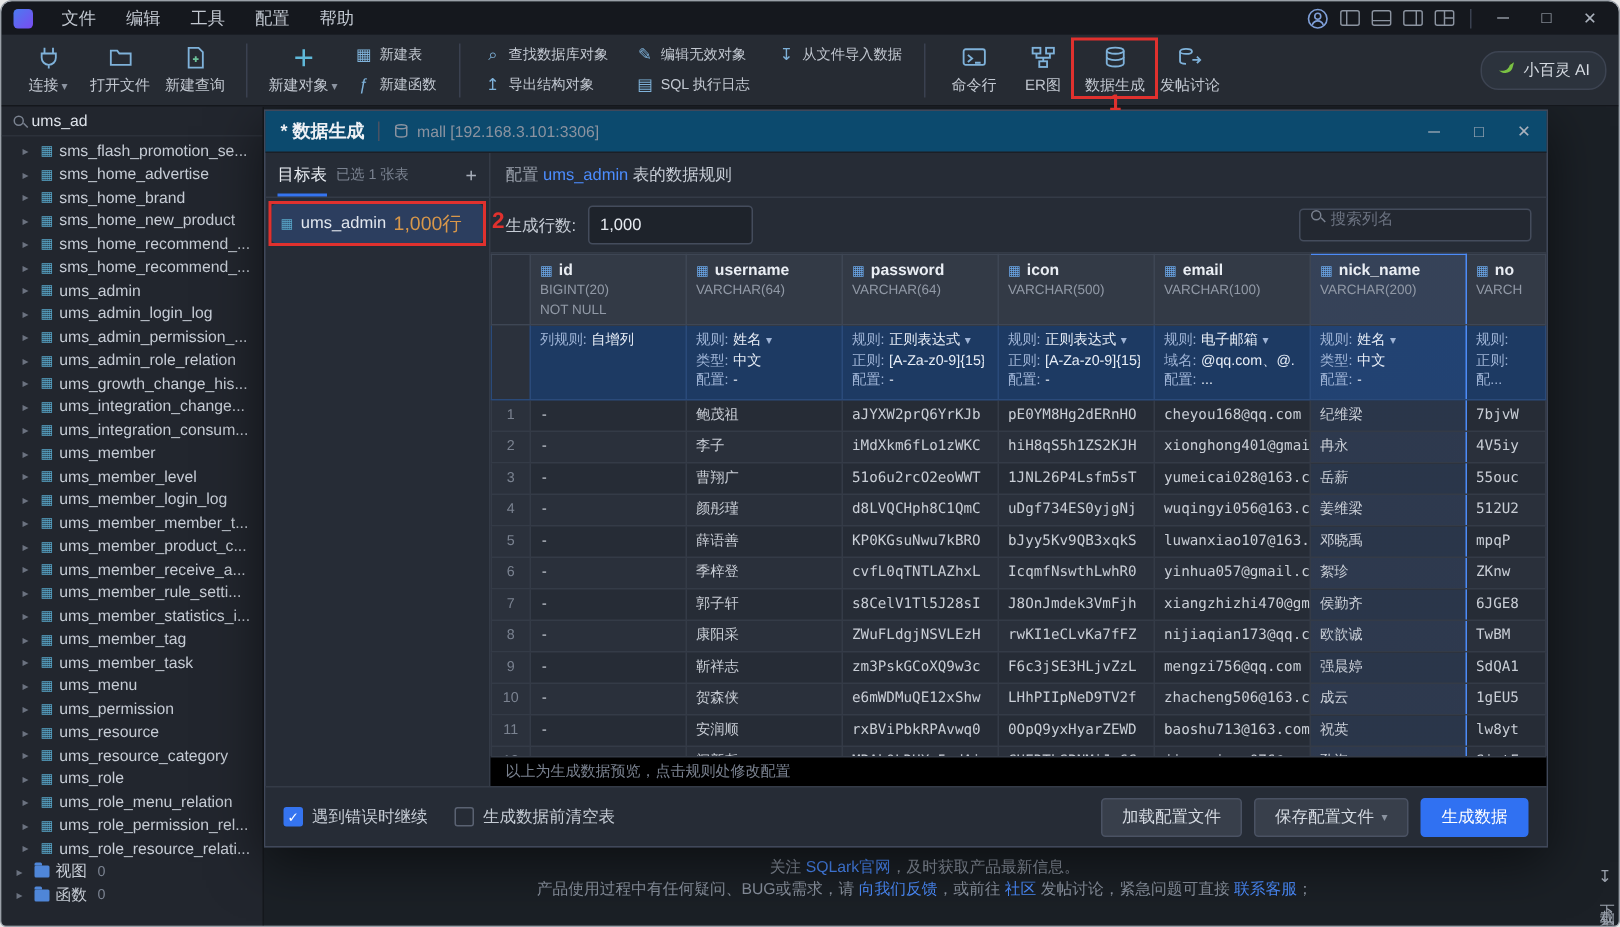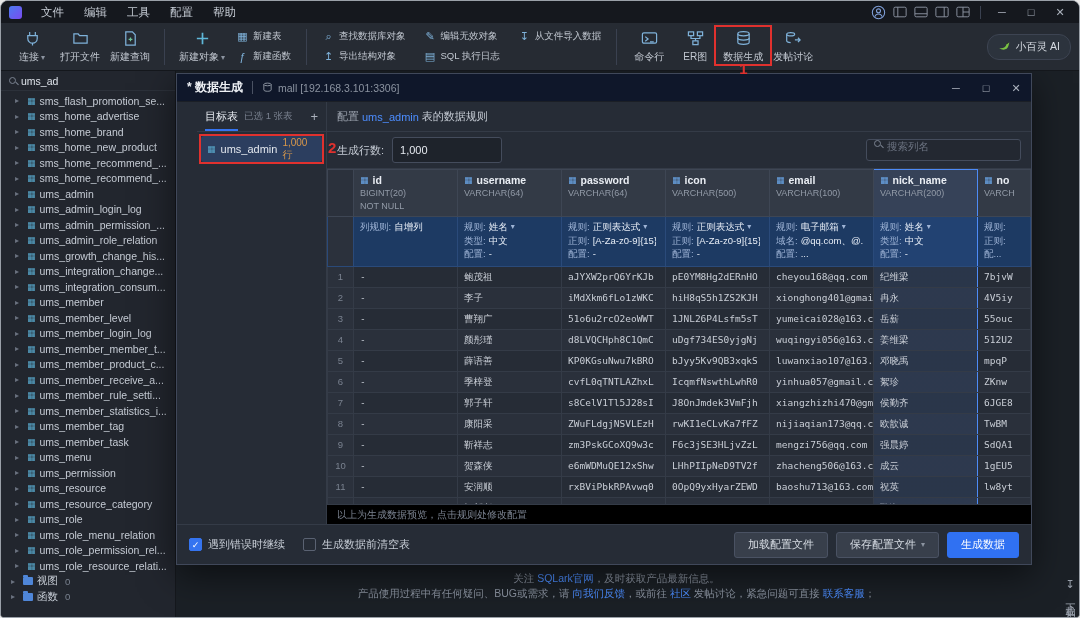--- a/index.html
+++ b/index.html
@@ -75,40 +75,40 @@
   .f-link { color:#4c8dff; text-decoration:none; cursor:pointer; }
   .right-strip { position:absolute; right:2px; bottom:10px; display:flex; flex-direction:column;
                  align-items:center; gap:4px; }
   .d-icon { color:#9aa1ac; font-size:11px; }
   .d-label { writing-mode:vertical-rl; color:#9aa1ac; font-size:10px; letter-spacing:3px; }
 
   
   .modal { position:absolute; left:175px; top:72px; width:856px; height:492px; background:#262c36;
            border:1px solid #40485a; box-shadow:0 10px 34px rgba(0,0,0,.55); z-index:10;
            display:flex; flex-direction:column; }
-  .m-head { height:28px; flex:none; background:#0f172a; border-bottom:1px solid #1b1f26;
+  .m-head { height:28px; flex:none; background:#0c4a6e; border-bottom:1px solid #1b1f26;
             display:flex; align-items:center; padding-left:10px; }
   .m-title { color:#eef1f5; font-size:12px; font-weight:700; }
   .m-sep { width:1px; height:13px; background:#4a5263; margin:0 9px; }
   .db-ic { display:flex; margin-right:5px; }
   .m-conn { color:#8b93a0; font-size:10.5px; }
   .m-controls { margin-left:auto; display:flex; }
   .m-controls .win-btn { width:30px; line-height:28px; }
   .m-body { flex:1; display:flex; min-height:0; }
 
-  .m-left { width:150px; flex:none; border-right:1px solid #343b47; display:flex; flex-direction:column;padding-left:20px; }
+  .m-left { width:150px; flex:none; border-right:1px solid #343b47; display:flex; flex-direction:column; }
   .p-head { height:30px; flex:none; display:flex; align-items:center; padding:0 8px;
             border-bottom:1px solid #343b47; }
   .p-tab { color:#e8ecf2; font-size:11px; border-bottom:2px solid #3574f0; padding:6px 0 5px; }
   .p-info { color:#7a8290; font-size:9.5px; margin-left:6px; }
   .p-add { margin-left:auto; color:#aab1bc; font-size:13px; cursor:pointer; }
   .p-item { position:relative; margin:4px; height:26px; background:#2c3e5f; border-radius:3px;
             display:flex; align-items:center; gap:5px; padding:0 6px; cursor:pointer; }
   .p-name { color:#e2e7ee; font-size:11px; }
-  .p-rows { color:#d8974a; font-size:10px; }
+  .p-rows { color:#d8974a; font-size:13px; }
 
   .m-config { flex:1; min-width:0; display:flex; flex-direction:column; }
   .cfg-head { height:30px; flex:none; display:flex; align-items:center; padding:0 10px;
               border-bottom:1px solid #343b47; font-size:11px; }
   .cfg-head .dim { color:#9aa1ac; }
   .cfg-head .blue { color:#4c8dff; margin:0 3px; }
   .cfg-head .rest { color:#c6ccd5; }
   .cfg-controls { height:36px; flex:none; display:flex; align-items:center; padding:0 10px; gap:8px; }
   .lbl { color:#c6ccd5; font-size:11px; }
   .cfg-input { width:110px; height:22px; background:#1e232b; border:1px solid #444c5c; border-radius:3px;

